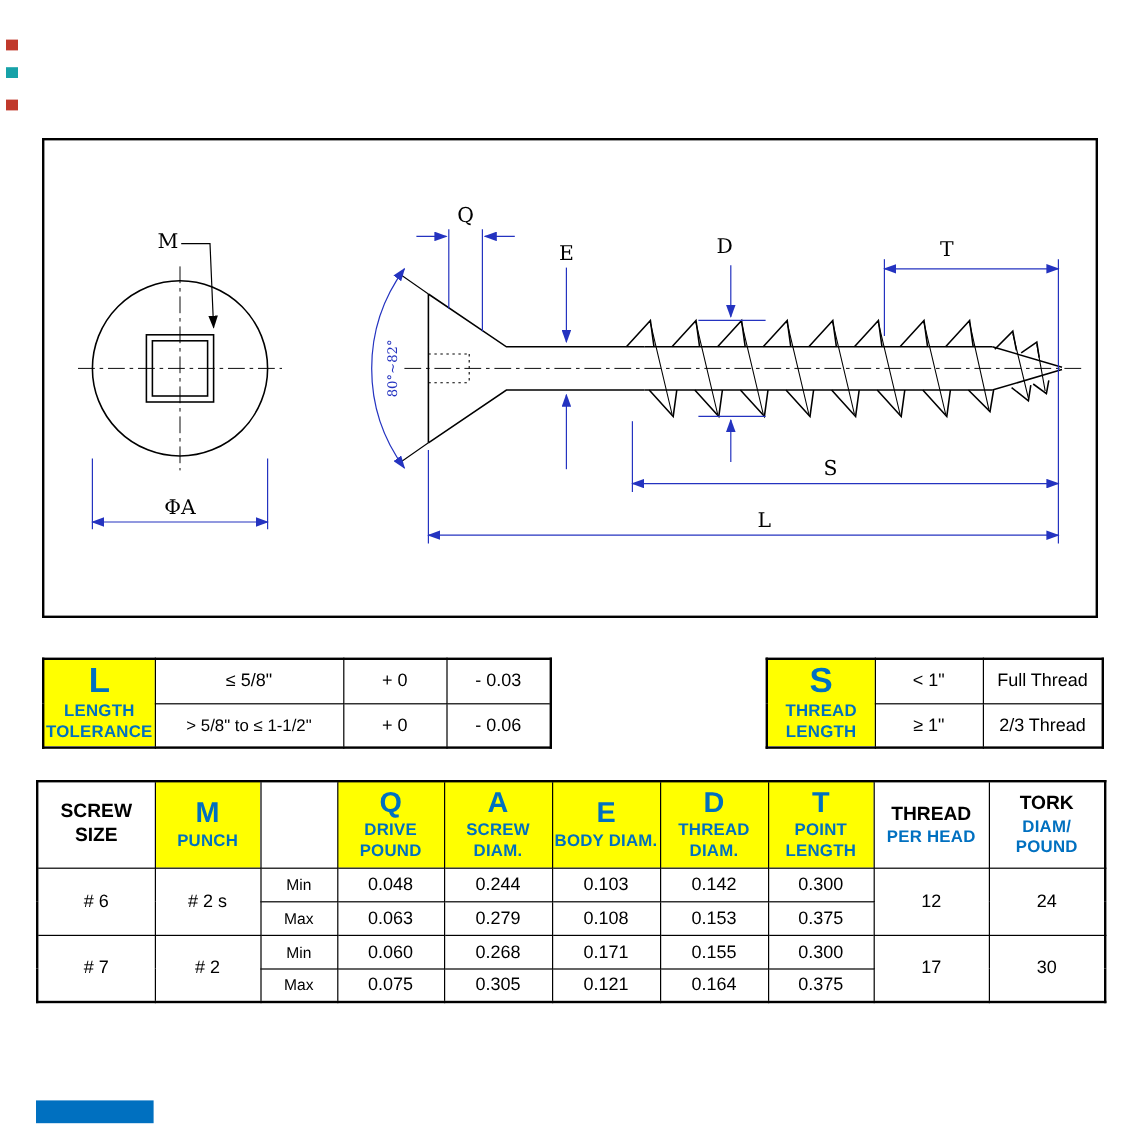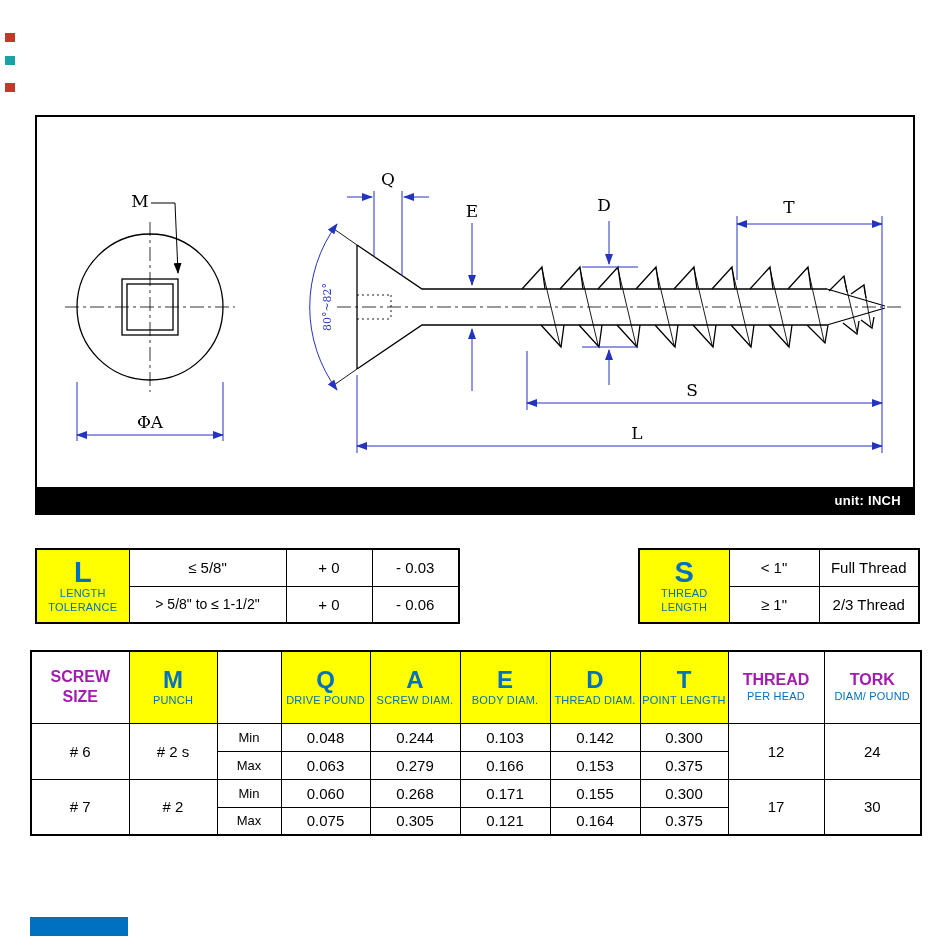--- a/index.html
+++ b/index.html
@@ -19,34 +19,34 @@
             display:flex;align-items:center;justify-content:flex-end;padding-right:12px;
             font-size:13px;font-weight:bold;letter-spacing:.3px}
 
   
   table{border-collapse:collapse;table-layout:fixed;background:#fff}
   td,th{border:1px solid #000;text-align:center;vertical-align:middle;padding:0;overflow:hidden}
   .yellow{background:#ffff00}
   .stack{display:flex;flex-direction:column;align-items:center;justify-content:center;height:100%}
   .big-letter{font-size:29px;font-weight:bold;color:#0070c0;line-height:1.05}
   .mid-letter{font-size:24px;font-weight:bold;color:#0070c0;line-height:1.1}
-  .sub{font-size:11px;font-weight:normal;color:#0070c0;line-height:1.25;letter-spacing:.2px}
+  .sub{font-size:14px;font-weight:bold;color:#0070c0;line-height:1.25;letter-spacing:.2px}
 
   
   .tol-table{position:absolute;left:35px;top:548px;width:423px;border:2px solid #000}
   .tol-table td{height:37px;font-size:15px}
   .thr-table{position:absolute;left:638px;top:548px;width:280px;border:2px solid #000}
   .thr-table td{height:37px;font-size:15px}
   .bold{font-weight:normal}
 
   
   .spec-table{position:absolute;left:30px;top:650px;width:890px;border:2px solid #000}
   .spec-table th{height:72px;font-weight:bold}
   .spec-table td{height:28px;font-size:15px}
-  .spec-table .hdr-two{font-size:16px;font-weight:bold;color:#a21caf;line-height:1.25}
+  .spec-table .hdr-two{font-size:16px;font-weight:bold;color:#000000;line-height:1.25}
   .spec-table .minmax{font-size:13px}
 
   .blue-bar{position:absolute;left:30px;top:917px;width:98px;height:19px;background:#0070c0}
 
   .dim-text{font-family:"DejaVu Serif",serif;font-size:17px;fill:#000}
   .dim-text-small{font-family:"DejaVu Serif",serif;font-size:11px;fill:#2433c0}
 </style>
 </head>
 <body>
 
@@ -138,23 +138,20 @@
       <text class="dim-text" x="103" y="90" text-anchor="middle">M</text>
       <text class="dim-text" x="113" y="311" text-anchor="middle">ΦA</text>
       <text class="dim-text" x="351" y="68" text-anchor="middle">Q</text>
       <text class="dim-text" x="435" y="100" text-anchor="middle">E</text>
       <text class="dim-text" x="567" y="94" text-anchor="middle">D</text>
       <text class="dim-text" x="752" y="96" text-anchor="middle">T</text>
       <text class="dim-text" x="655" y="279" text-anchor="middle">S</text>
       <text class="dim-text" x="600" y="322" text-anchor="middle">L</text>
       <text class="dim-text-small" x="294" y="190" text-anchor="middle" transform="rotate(-90 294 190)">80°~82°</text>
     </svg>
-    <div class="unit-bar">
-      <span>unit: INCH</span>
-    </div>
   </div>
 
   <table class="tol-table">
     <colgroup>
         <col style="width:93px">
         <col style="width:157px">
         <col style="width:86px">
         <col style="width:87px">
       </colgroup>
     <tbody>
@@ -284,21 +281,21 @@
       <td>0.103</td>
       <td>0.142</td>
       <td>0.300</td>
       <td rowspan="2">12</td>
       <td rowspan="2">24</td>
     </tr>
     <tr>
       <td class="minmax">Max</td>
       <td>0.063</td>
       <td>0.279</td>
-      <td>0.166</td>
+      <td>0.108</td>
       <td>0.153</td>
       <td>0.375</td>
     </tr>
 
     <tr>
       <td rowspan="2" class="bold"># 7</td>
       <td rowspan="2"># 2</td>
       <td class="minmax">Min</td>
       <td>0.060</td>
       <td>0.268</td>

